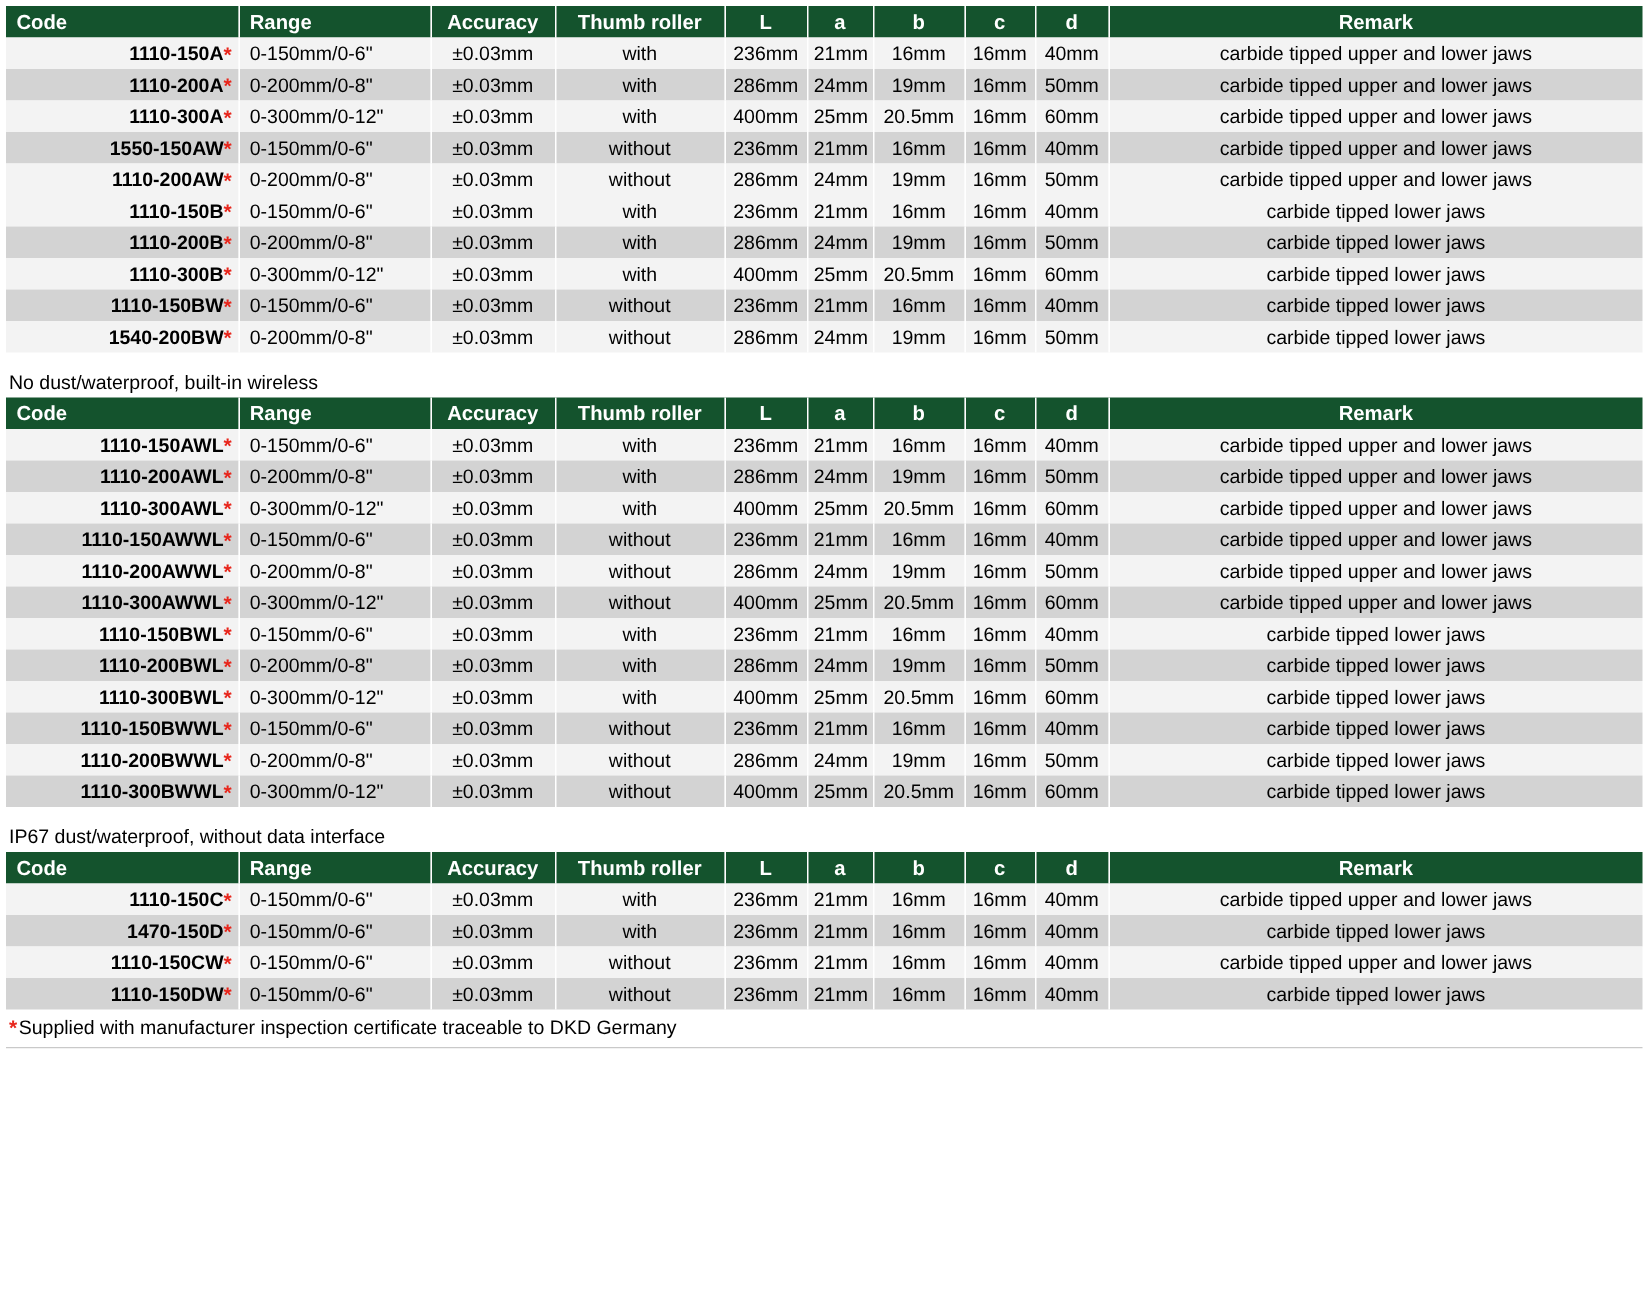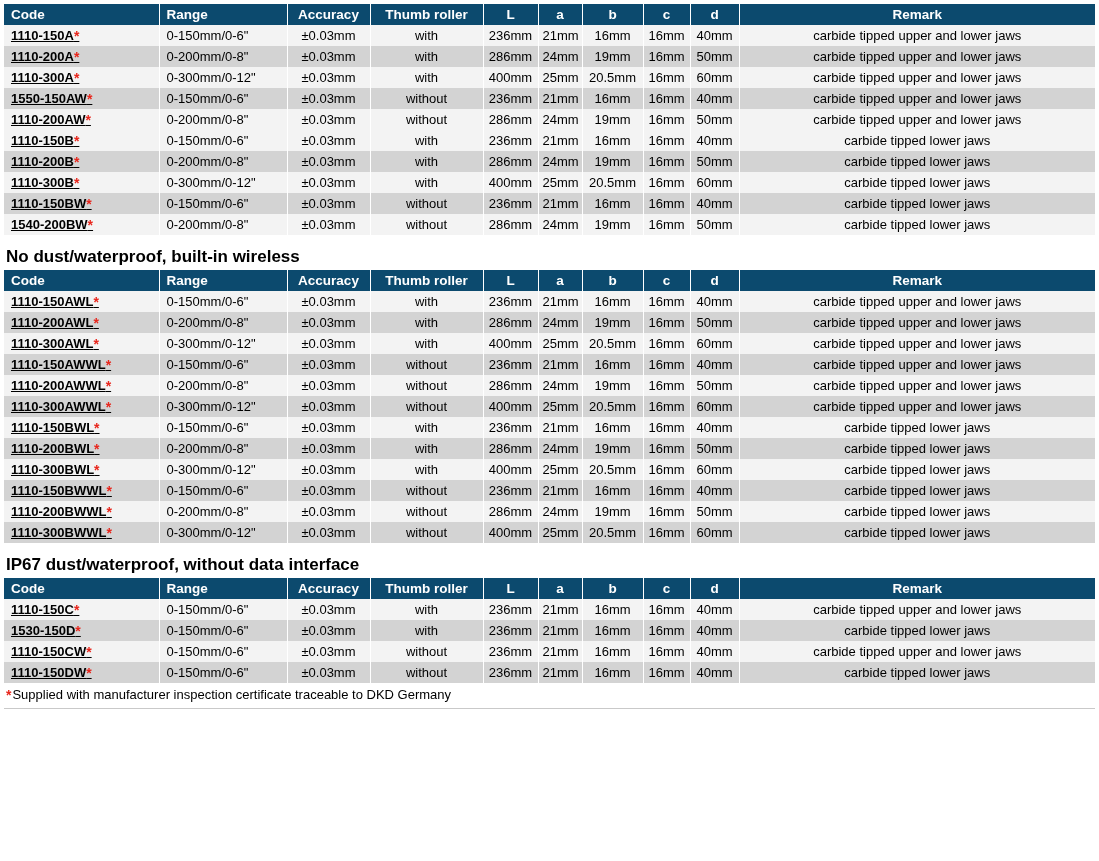--- a/index.html
+++ b/index.html
@@ -18,21 +18,21 @@
     width: 1099px;
     padding: 4px 4px 0 4px;
   }
   table.spec {
     border-collapse: collapse;
     width: 1091px;
     table-layout: fixed;
     font-size: 13px;
   }
   table.spec thead th {
-    background: #0c4a6e;
+    background: #14532d;
     color: #ffffff;
     font-weight: bold;
     font-size: 13.5px;
     height: 21px;
     padding: 1px 4px;
     border-right: 1px solid #ffffff;
     text-align: center;
     white-space: nowrap;
   }
   table.spec thead th:last-child { border-right: none; }
@@ -45,39 +45,38 @@
     padding: 1px 4px;
     border-right: 1px solid #ffffff;
     text-align: center;
     white-space: nowrap;
     font-size: 13px;
   }
   table.spec tbody td:last-child { border-right: none; }
   table.spec tbody tr.odd td { background: #f3f3f3; }
   table.spec tbody tr.even td { background: #d3d3d3; }
   table.spec tbody td.code {
-    text-align: left;
+    text-align: right;
     padding-left: 7px;
     font-weight: bold;
-    text-decoration: underline;
   }
   table.spec tbody td.range {
     text-align: left;
     padding-left: 7px;
   }
   .star {
     color: #e8261c;
     font-weight: bold;
     font-size: 14px;
     line-height: 1;
     vertical-align: -1px;
   }
   .section-title {
-    font-size: 17px;
-    font-weight: bold;
+    font-size: 13px;
+    font-weight: normal;
     padding: 12px 0 3px 2px;
   }
   .footnote {
     font-size: 13px;
     padding: 4px 0 0 2px;
     line-height: 1.25;
   }
   .footnote .star { margin-right: 1px; }
   .footrule {
     border-top: 1px solid #c9c9c9;
@@ -461,21 +460,21 @@
             <td>±0.03mm</td>
             <td>with</td>
             <td>236mm</td>
             <td>21mm</td>
             <td>16mm</td>
             <td>16mm</td>
             <td>40mm</td>
             <td>carbide tipped upper and lower jaws</td>
           </tr>
           <tr class="even">
-            <td class="code"><span>1530-150D</span><span class="star">*</span></td>
+            <td class="code"><span>1470-150D</span><span class="star">*</span></td>
             <td class="range">0-150mm/0-6"</td>
             <td>±0.03mm</td>
             <td>with</td>
             <td>236mm</td>
             <td>21mm</td>
             <td>16mm</td>
             <td>16mm</td>
             <td>40mm</td>
             <td>carbide tipped lower jaws</td>
           </tr>

